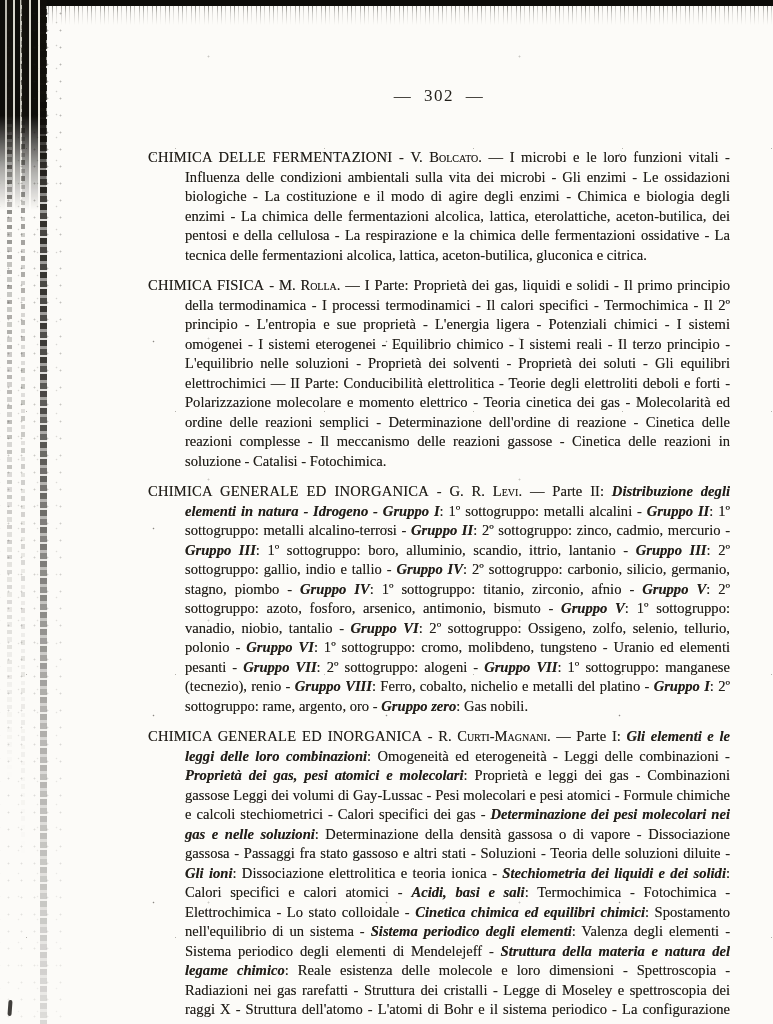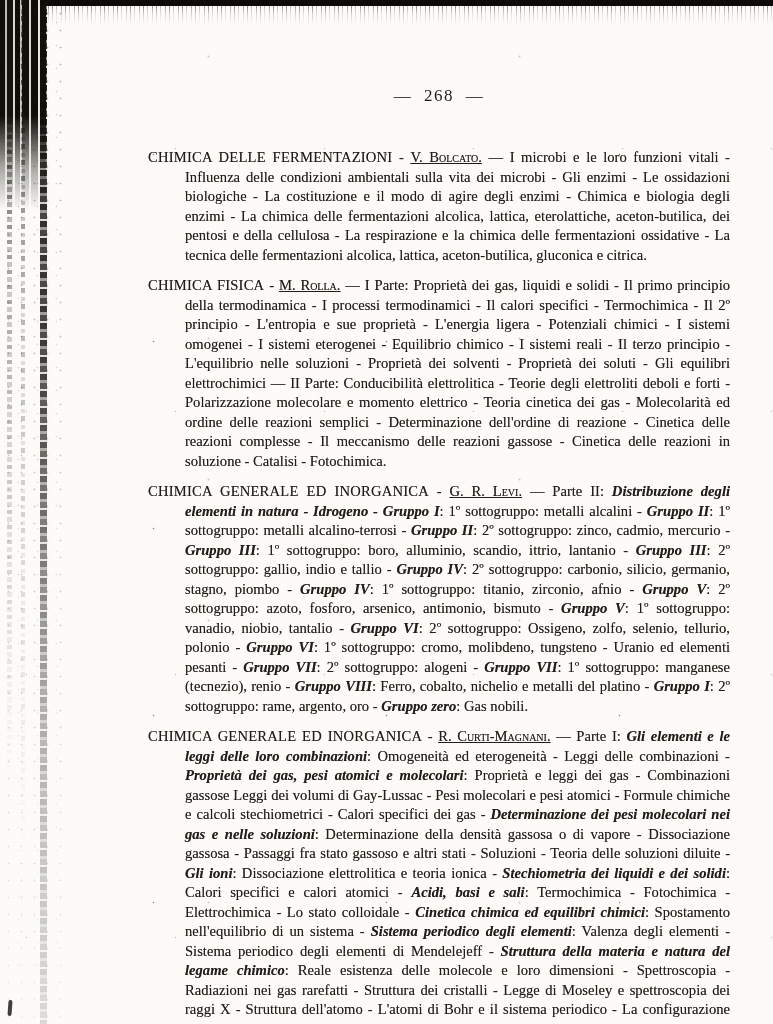--- a/index.html
+++ b/index.html
@@ -105,40 +105,40 @@
   .entry {
     margin: 0 0 11px 0;
     padding-left: 37px;
     text-indent: -37px;
     text-align: justify;
     font-size: 14.6px;
     line-height: 19.5px;
     text-shadow: 0 0 0.4px rgba(33,30,25,0.55);
   }
   .entry .title { letter-spacing: 0.2px; font-family: Liberation Serif, serif; }
-  .entry .author { font-variant: small-caps; text-decoration: underline; }
+  .entry .author { font-variant: small-caps; }
   .seg-i  { }
   .seg-bi { font-style: italic; font-weight: bold; }
 </style>
 </head>
 <body>
 
 <div id="page">
 
   <div class="art top-bar"></div>
   <div class="art top-noise"></div>
   <div class="art corner-block"></div>
   <div class="art streak-1"></div>
   <div class="art streak-2"></div>
   <div class="art streak-3"></div>
   <div class="art left-speckles"></div>
   <div class="art bottom-blob"></div>
 
   <div id="text-block">
-    <p class="page-number">— 268 —</p>
+    <p class="page-number">— 302 —</p>
     <div id="entries">
         <p class="entry"><span class="title">CHIMICA DELLE FERMENTAZIONI</span><span> - </span><span class="author">V. Bolcato.</span><span class="seg-r"> — I microbi e le loro funzioni vitali - Influenza delle condizioni ambientali sulla vita dei microbi - Gli enzimi - Le ossidazioni biologiche - La costituzione e il modo di agire degli enzimi - Chimica e biologia degli enzimi - La chimica delle fermentazioni alcolica, lattica, eterolattiche, aceton-butilica, dei pentosi e della cellulosa - La respirazione e la chimica delle fermentazioni ossidative - La tecnica delle fermentazioni alcolica, lattica, aceton-butilica, gluconica e citrica.</span></p>
         <p class="entry"><span class="title">CHIMICA FISICA</span><span> - </span><span class="author">M. Rolla.</span><span class="seg-r"> — </span><span class="seg-i">I Parte</span><span class="seg-r">: Proprietà dei gas, liquidi e solidi - Il primo principio della termodinamica - I processi termodinamici - Il calori specifici - Termochimica - Il 2º principio - L'entropia e sue proprietà - L'energia ligera - Potenziali chimici - I sistemi omogenei - I sistemi eterogenei - Equilibrio chimico - I sistemi reali - Il terzo principio - L'equilibrio nelle soluzioni - Proprietà dei solventi - Proprietà dei soluti - Gli equilibri elettrochimici — </span><span class="seg-i">II Parte</span><span class="seg-r">: Conducibilità elettrolitica - Teorie degli elettroliti deboli e forti - Polarizzazione molecolare e momento elettrico - Teoria cinetica dei gas - Molecolarità ed ordine delle reazioni semplici - Determinazione dell'ordine di reazione - Cinetica delle reazioni complesse - Il meccanismo delle reazioni gassose - Cinetica delle reazioni in soluzione - Catalisi - Fotochimica.</span></p>
         <p class="entry"><span class="title">CHIMICA GENERALE ED INORGANICA</span><span> - </span><span class="author">G. R. Levi.</span><span class="seg-r"> — Parte II: </span><span class="seg-bi">Distribuzione degli elementi in natura - Idrogeno - Gruppo I</span><span class="seg-r">: 1º sottogruppo: metalli alcalini - </span><span class="seg-bi">Gruppo II</span><span class="seg-r">: 1º sottogruppo: metalli alcalino-terrosi - </span><span class="seg-bi">Gruppo II</span><span class="seg-r">: 2º sottogruppo: zinco, cadmio, mercurio - </span><span class="seg-bi">Gruppo III</span><span class="seg-r">: 1º sottogruppo: boro, alluminio, scandio, ittrio, lantanio - </span><span class="seg-bi">Gruppo III</span><span class="seg-r">: 2º sottogruppo: gallio, indio e tallio - </span><span class="seg-bi">Gruppo IV</span><span class="seg-r">: 2º sottogruppo: carbonio, silicio, germanio, stagno, piombo - </span><span class="seg-bi">Gruppo IV</span><span class="seg-r">: 1º sottogruppo: titanio, zirconio, afnio - </span><span class="seg-bi">Gruppo V</span><span class="seg-r">: 2º sottogruppo: azoto, fosforo, arsenico, antimonio, bismuto - </span><span class="seg-bi">Gruppo V</span><span class="seg-r">: 1º sottogruppo: vanadio, niobio, tantalio - </span><span class="seg-bi">Gruppo VI</span><span class="seg-r">: 2º sottogruppo: Ossigeno, zolfo, selenio, tellurio, polonio - </span><span class="seg-bi">Gruppo VI</span><span class="seg-r">: 1º sottogruppo: cromo, molibdeno, tungsteno - Uranio ed elementi pesanti - </span><span class="seg-bi">Gruppo VII</span><span class="seg-r">: 2º sottogruppo: alogeni - </span><span class="seg-bi">Gruppo VII</span><span class="seg-r">: 1º sottogruppo: manganese (tecnezio), renio - </span><span class="seg-bi">Gruppo VIII</span><span class="seg-r">: Ferro, cobalto, nichelio e metalli del platino - </span><span class="seg-bi">Gruppo I</span><span class="seg-r">: 2º sottogruppo: rame, argento, oro - </span><span class="seg-bi">Gruppo zero</span><span class="seg-r">: Gas nobili.</span></p>
         <p class="entry"><span class="title">CHIMICA GENERALE ED INORGANICA</span><span> - </span><span class="author">R. Curti-Magnani.</span><span class="seg-r"> — Parte I: </span><span class="seg-bi">Gli elementi e le leggi delle loro combinazioni</span><span class="seg-r">: Omogeneità ed eterogeneità - Leggi delle combinazioni - </span><span class="seg-bi">Proprietà dei gas, pesi atomici e molecolari</span><span class="seg-r">: Proprietà e leggi dei gas - Combinazioni gassose Leggi dei volumi di Gay-Lussac - Pesi molecolari e pesi atomici - Formule chimiche e calcoli stechiometrici - Calori specifici dei gas - </span><span class="seg-bi">Determinazione dei pesi molecolari nei gas e nelle soluzioni</span><span class="seg-r">: Determinazione della densità gassosa o di vapore - Dissociazione gassosa - Passaggi fra stato gassoso e altri stati - Soluzioni - Teoria delle soluzioni diluite - </span><span class="seg-bi">Gli ioni</span><span class="seg-r">: Dissociazione elettrolitica e teoria ionica - </span><span class="seg-bi">Stechiometria dei liquidi e dei solidi</span><span class="seg-r">: Calori specifici e calori atomici - </span><span class="seg-bi">Acidi, basi e sali</span><span class="seg-r">: Termochimica - Fotochimica - Elettrochimica - Lo stato colloidale - </span><span class="seg-bi">Cinetica chimica ed equilibri chimici</span><span class="seg-r">: Spostamento nell'equilibrio di un sistema - </span><span class="seg-bi">Sistema periodico degli elementi</span><span class="seg-r">: Valenza degli elementi - Sistema periodico degli elementi di Mendelejeff - </span><span class="seg-bi">Struttura della materia e natura del legame chimico</span><span class="seg-r">: Reale esistenza delle molecole e loro dimensioni - Spettroscopia - Radiazioni nei gas rarefatti - Struttura dei cristalli - Legge di Moseley e spettroscopia dei raggi X - Struttura dell'atomo - L'atomi di Bohr e il sistema periodico - La configurazione elettronica degli elementi - </span><span class="seg-bi">Radioattività e chimica nucleare</span><span class="seg-r">: Radioattività naturale - Chimica nucleare o nucleonica.</span></p>
       </div>
   </div>
 
 </div>
 

